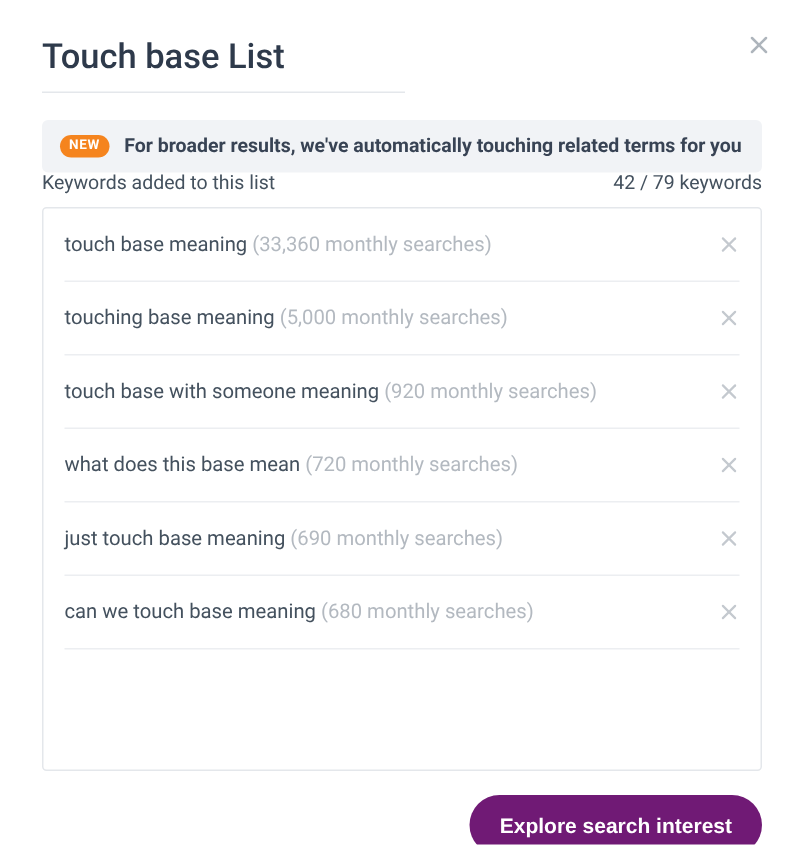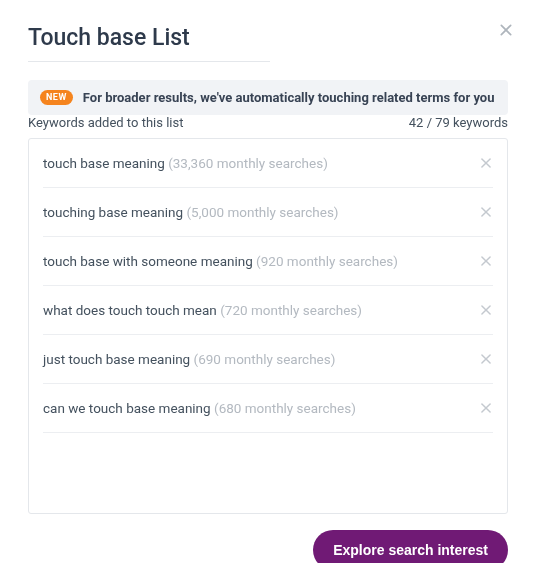--- a/index.html
+++ b/index.html
@@ -229,21 +229,21 @@
       </div>
       <div class="remove-btn">
         <svg viewBox="0 0 24 24" fill="none" stroke="currentColor" stroke-width="2.5" stroke-linecap="round">
             <line x1="5" y1="5" x2="19" y2="19"></line>
             <line x1="19" y1="5" x2="5" y2="19"></line>
           </svg>
       </div>
     </div>
     <div class="keyword-row">
       <div class="keyword-text">
-        <span>what does touch touch mean</span>
+        <span>what does this base mean</span>
         <span class="keyword-stats">(720 monthly searches)</span>
       </div>
       <div class="remove-btn">
         <svg viewBox="0 0 24 24" fill="none" stroke="currentColor" stroke-width="2.5" stroke-linecap="round">
             <line x1="5" y1="5" x2="19" y2="19"></line>
             <line x1="19" y1="5" x2="5" y2="19"></line>
           </svg>
       </div>
     </div>
     <div class="keyword-row">

